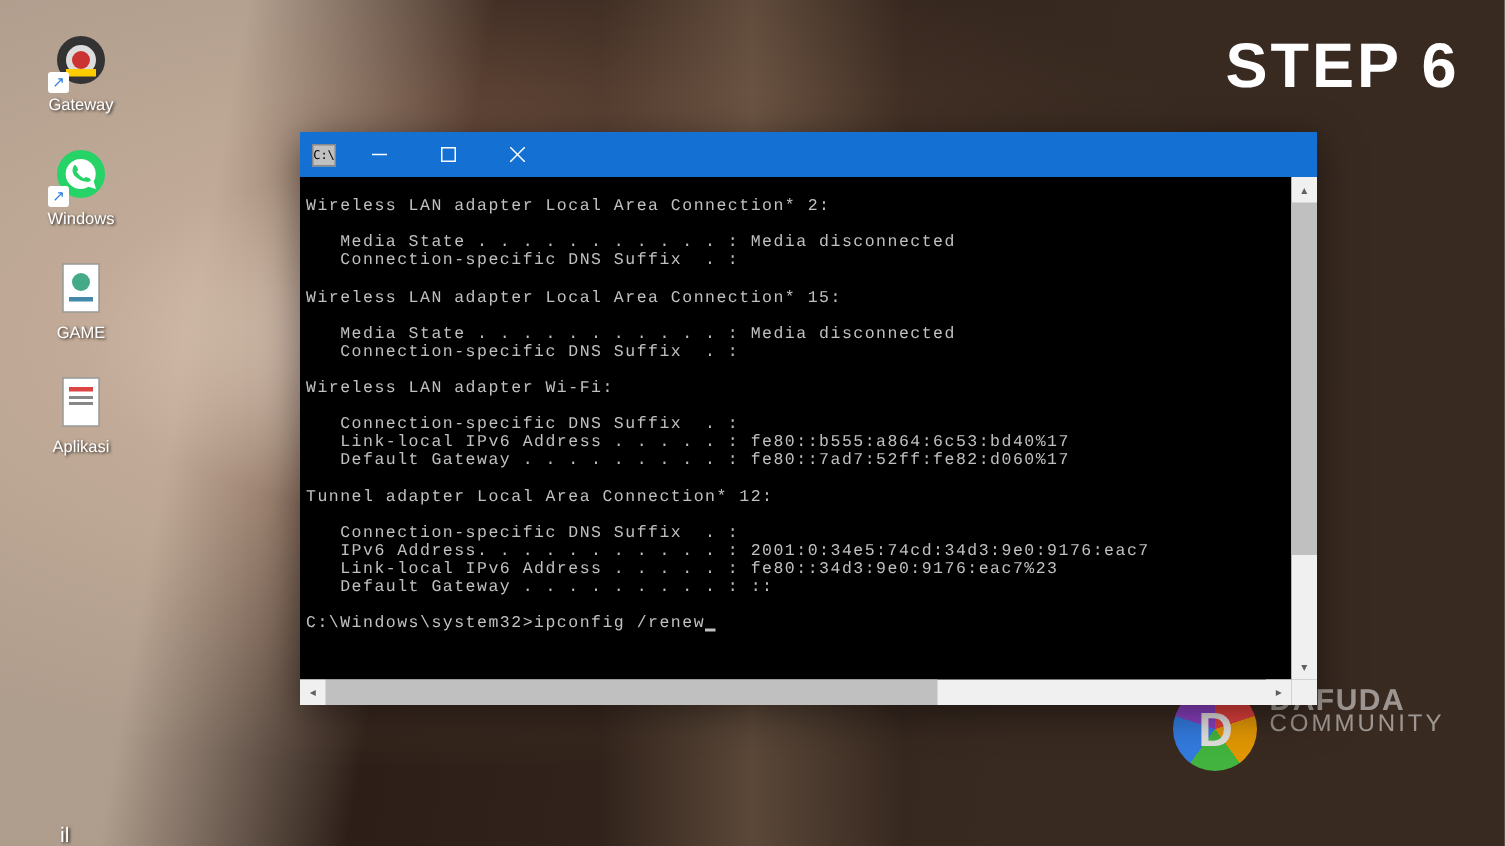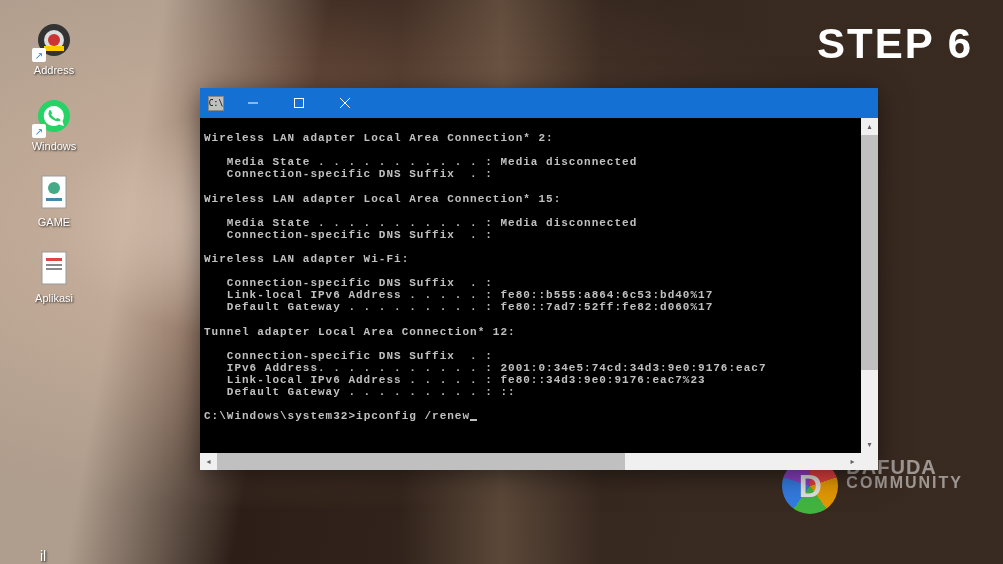--- a/index.html
+++ b/index.html
@@ -130,21 +130,21 @@
     .titlebar-btn svg { width: 10px; height: 10px; }
     .cmd-body {
       flex: 1;
       background: black;
       position: relative;
       overflow: hidden;
     }
     .cmd-content {
       font-family: "Lucida Console", "Courier New", monospace;
       font-size: 11px;
-      font-weight: bold;
+      font-weight: normal;
       color: #c0c0c0;
       white-space: pre;
       padding: 2px 4px;
       line-height: 1.1;
       letter-spacing: 1px;
     }
     .cursor {
       display: inline-block;
       width: 7px;
       height: 2px;
@@ -236,21 +236,21 @@
       font-size: 32px;
       font-weight: 900;
       color: white;
     }
     .wm-text {
       color: rgba(255,255,255,0.6);
       font-family: Arial Black, sans-serif;
       line-height: 0.9;
     }
     .wm-text .line1 { font-size: 20px; font-weight: 900; letter-spacing: 1px; }
-    .wm-text .line2 { font-size: 16px; font-weight: 700; letter-spacing: 2px; }
+    .wm-text .line2 { font-size: 16px; font-weight: 400; letter-spacing: 2px; }
     .partial-icon {
       position: absolute;
       left: 0;
       bottom: 0;
       color: white;
       font-size: 14px;
       z-index: 2;
       text-shadow: 1px 1px 2px rgba(0,0,0,0.8);
       margin-left: 40px;
     }
@@ -264,21 +264,21 @@
   <div class="desktop-icon">
     <div class="icon-box">
       <svg width="36" height="36" viewBox="0 0 36 36">
           <circle cx="18" cy="18" r="16" fill="#333"></circle>
           <circle cx="18" cy="18" r="10" fill="#ddd"></circle>
           <circle cx="18" cy="18" r="6" fill="#cc3333"></circle>
           <rect x="8" y="24" width="20" height="5" fill="#ffcc00"></rect>
         </svg>
       <div class="shortcut-arrow">↗</div>
     </div>
-    <div class="icon-label">Address</div>
+    <div class="icon-label">Gateway</div>
   </div>
   <div class="desktop-icon">
     <div class="icon-box">
       <svg width="36" height="36" viewBox="0 0 36 36">
           <circle cx="18" cy="18" r="16" fill="#25d366"></circle>
           <path d="M 18 8 a 10 10 0 1 0 5 18.5 l 5 1.5 l -1.5 -5 a 10 10 0 0 0 -8.5 -15 z" fill="white"></path>
           <path d="M 13 13 q 0 -1 1 -1 q 1 0 2 3 q 0 1 -1 1.5 q 2 3 5 4.5 q 0.5 -1 1.5 -1 q 3 1 3 2 q 0 1 -1 1 q -5 1 -10 -4 q -2 -3 -0.5 -6 z" fill="#25d366"></path>
         </svg>
       <div class="shortcut-arrow">↗</div>
     </div>

